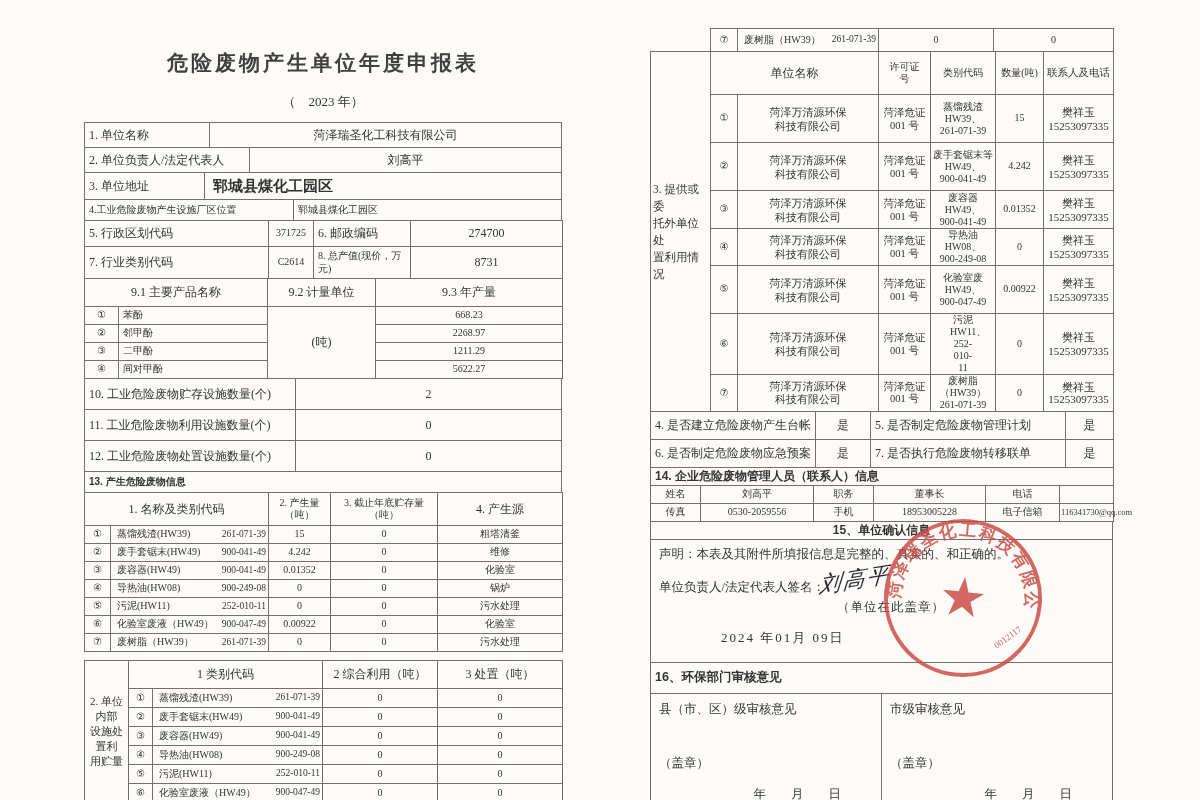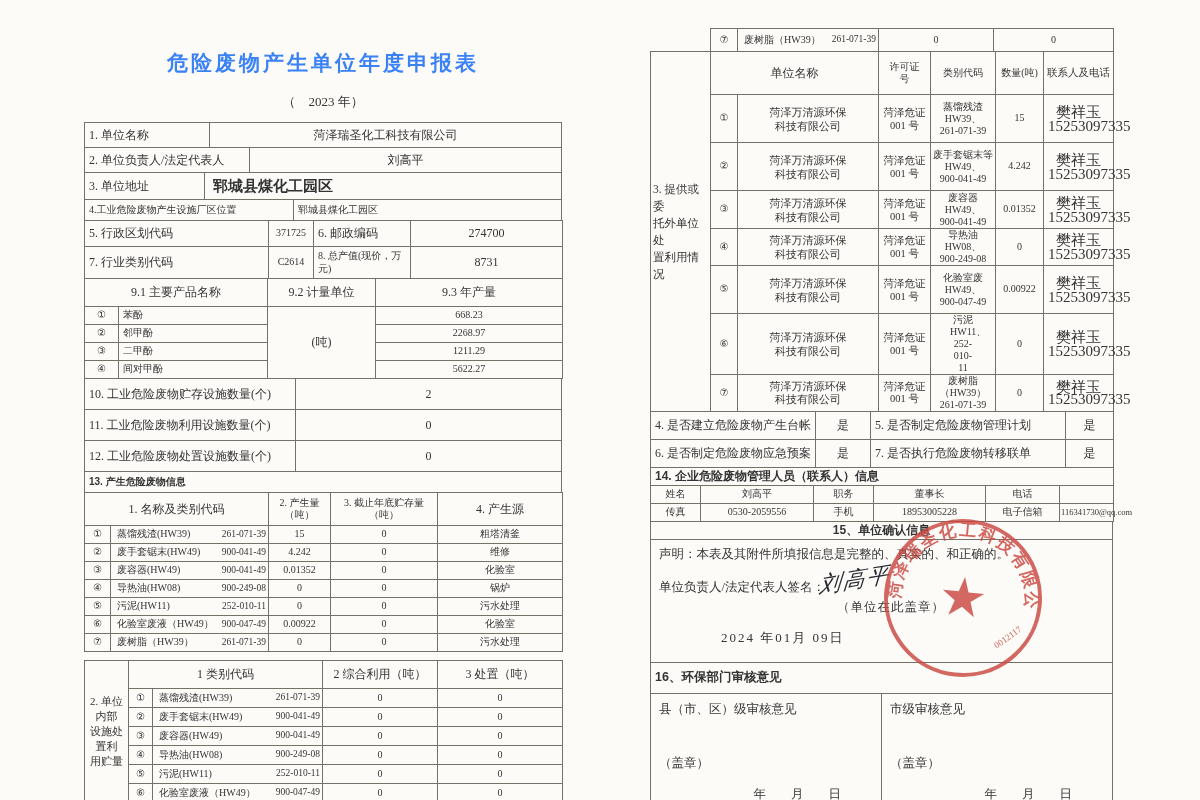--- a/index.html
+++ b/index.html
@@ -7,21 +7,21 @@
     width:1200px;height:800px;position:relative;overflow:hidden;
     background:#fcfbf8;
     font-family:"Liberation Serif","DejaVu Serif",serif;
     color:#343434;
   }
   .pg{position:absolute;}
   .pg1{left:84px;top:48px;width:478px;}
   .pg2{left:650px;top:28px;width:463px;}
   .title{
     text-align:center;font-family:"Liberation Sans","DejaVu Sans",sans-serif;
-    font-weight:bold;font-size:21px;letter-spacing:3px;line-height:30px;color:#3b82f6;
+    font-weight:bold;font-size:21px;letter-spacing:3px;line-height:30px;color:#404040;
   }
   .year{text-align:center;font-size:13px;margin-top:15px;line-height:17px;}
   table{border-collapse:collapse;table-layout:fixed;margin-top:-1px;}
   td{
     border:1px solid #757068;padding:0 4px;font-size:12px;vertical-align:middle;
     overflow:visible;line-height:1.25;
   }
   .w1{width:478px;}
   .w2{width:463px;}
   .ctr{text-align:center;}
@@ -54,21 +54,21 @@
     font-style:italic;transform:rotate(-9deg) skewX(-14deg);letter-spacing:2px;
   }
   .stamphere{position:absolute;left:186px;top:60px;font-size:12.5px;letter-spacing:1px;}
   .dateline{position:absolute;left:70px;top:90px;font-size:13px;letter-spacing:2px;}
   .stamp{position:absolute;left:227px;top:-27px;width:170px;height:170px;opacity:.82;transform:rotate(6deg);}
   .rvbox{height:126px;vertical-align:top;position:relative;}
   .rvtitle{margin:8px 0 0 4px;font-size:12.5px;}
   .rvseal{margin:38px 0 0 4px;font-size:12.5px;}
   .rvymd{margin:16px 36px 16px auto;width:fit-content;font-size:12.5px;}
   .email{font-size:8.5px;letter-spacing:0;padding:0 1px;white-space:nowrap;}
-  .phone{font-size:15px;line-height:14px;}
+  .phone{font-size:11px;line-height:14px;}
 </style>
 </head>
 <body>
 
 <div>
 
   <div class="pg pg1">
     <div class="title">危险废物产生单位年度申报表</div>
     <div class="year">（　2023 年）</div>
 

